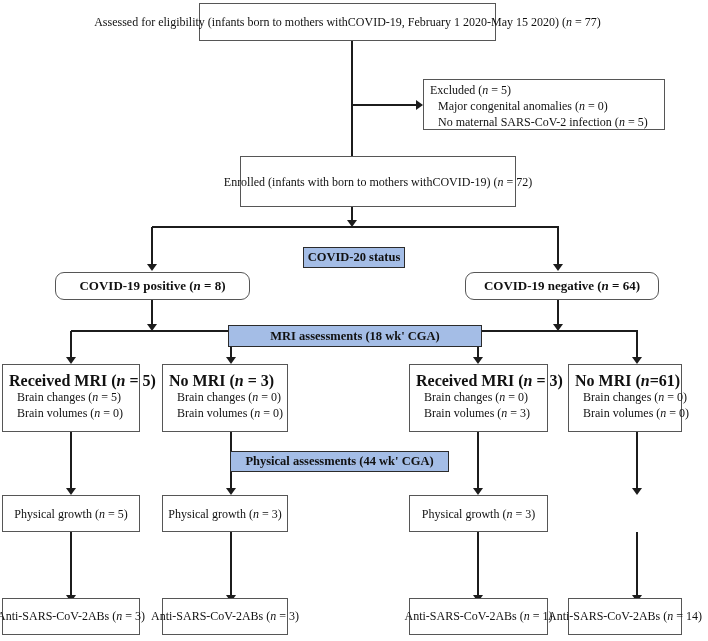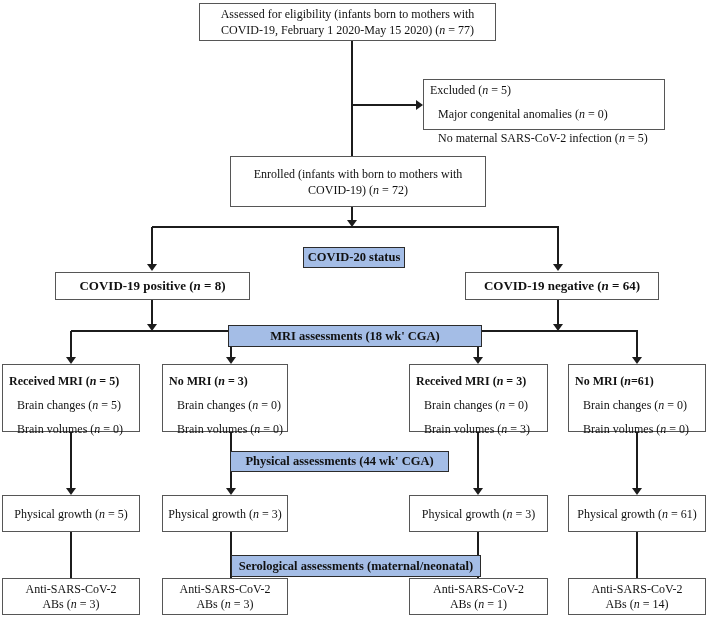--- a/index.html
+++ b/index.html
@@ -21,37 +21,37 @@
   .hl{position:absolute;height:1.5px;background:var(--line);z-index:1;}
   .ah-down{position:absolute;width:0;height:0;z-index:1;
     border-left:5px solid transparent;border-right:5px solid transparent;
     border-top:7px solid var(--line);}
   .ah-right{position:absolute;width:0;height:0;z-index:1;
     border-top:5px solid transparent;border-bottom:5px solid transparent;
     border-left:7px solid var(--line);}
   
   .box{position:absolute;box-sizing:border-box;background:#fff;
     border:1px solid var(--box-border);z-index:2;line-height:16px;}
-  .center{display:flex;flex-direction:column;align-items:center;justify-content:center;text-align:center;}
+  .center{display:flex;flex-direction:row;align-items:center;justify-content:center;text-align:center;}
   .leftpad{padding:2px 4px 2px 6px;}
   .ln{white-space:nowrap;}
-  .indent{padding-left:8px;margin-top:8px;}
-  .bold{font-weight:bold;font-size:12px;}
-  .big{font-size:13px;}
+  .indent{padding-left:8px;}
+  .bold{font-weight:bold;font-size:16px;}
+  .big{font-size:13px;border-radius:9px;}
   
   .band{position:absolute;box-sizing:border-box;z-index:3;
     background:var(--band-fill);border:1.5px solid var(--band-border);
     display:flex;align-items:center;justify-content:center;
     font-weight:bold;font-size:12.5px;white-space:nowrap;}
   
   .col1{left:2px;width:138px;} .col2{left:162px;width:126px;}
-  .col3{left:409px;width:139px;} .col4{left:568px;width:138px;}
+  .col3{left:409px;width:139px;} .col4{left:568px;width:114px;}
   .mri-row{top:364px;height:68px;padding-top:8px;}
   .growth-row{top:495px;height:37px;text-align:center;}
-  .abs-row{top:578px;height:37px;line-height:15px;}
+  .abs-row{top:598px;height:37px;line-height:15px;}
   i{font-style:italic;}
 </style>
 </head>
 <body>
 
 <div class="flow">
 
   <div class="vl" style="left:351px;top:41px;height:115px"></div>
   <div class="hl" style="left:352px;top:104px;width:64px"></div>
   <div class="ah-right" style="left:416px;top:100px"></div>
@@ -102,21 +102,21 @@
     <div class="ln">Assessed for eligibility (infants born to mothers with</div>
     <div class="ln">COVID-19, February 1 2020-May 15 2020) (<i>n</i> = 77)</div>
   </div>
 
   <div class="box leftpad" style="left:423px;top:79px;width:242px;height:51px">
     <div class="ln">Excluded (<i>n</i> = 5)</div>
     <div class="ln indent">Major congenital anomalies (<i>n</i> = 0)</div>
     <div class="ln indent">No maternal SARS-CoV-2 infection (<i>n</i> = 5)</div>
   </div>
 
-  <div class="box center" style="left:230px;top:156px;width:256px;height:51px">
+  <div class="box center" style="left:240px;top:156px;width:276px;height:51px">
     <div class="ln">Enrolled (infants with born to mothers with</div>
     <div class="ln">COVID-19) (<i>n</i> = 72)</div>
   </div>
 
   <div class="box center bold big" style="left:55px;top:272px;width:195px;height:28px">
     <div class="ln">COVID-19 positive (<i>n</i> = 8)</div>
   </div>
   <div class="box center bold big" style="left:465px;top:272px;width:194px;height:28px">
     <div class="ln">COVID-19 negative (<i>n</i> = 64)</div>
   </div>
@@ -144,23 +144,20 @@
 
   <div class="box center growth-row col1">
     <div class="ln">Physical growth (<i>n</i> = 5)</div>
   </div>
   <div class="box center growth-row col2">
     <div class="ln">Physical growth (<i>n</i> = 3)</div>
   </div>
   <div class="box center growth-row col3">
     <div class="ln">Physical growth (<i>n</i> = 3)</div>
   </div>
-  <div class="box center growth-row col4">
-    <div class="ln">Physical growth (<i>n</i> = 61)</div>
-  </div>
 
   <div class="box center abs-row col1">
     <div class="ln">Anti-SARS-CoV-2</div>
     <div class="ln">ABs (<i>n</i> = 3)</div>
   </div>
   <div class="box center abs-row col2">
     <div class="ln">Anti-SARS-CoV-2</div>
     <div class="ln">ABs (<i>n</i> = 3)</div>
   </div>
   <div class="box center abs-row col3">
@@ -174,17 +171,14 @@
 
   <div class="band" style="left:303px;top:247px;width:102px;height:21px">
     <span>COVID-20 status</span>
   </div>
   <div class="band" style="left:228px;top:325px;width:254px;height:22px">
     <span>MRI assessments (18 wk' CGA)</span>
   </div>
   <div class="band" style="left:230px;top:451px;width:219px;height:21px">
     <span>Physical assessments (44 wk' CGA)</span>
   </div>
-  <div class="band" style="left:231px;top:555px;width:250px;height:22px">
-    <span>Serological assessments (maternal/neonatal)</span>
-  </div>
 
 </div>
 
 </body></html>

